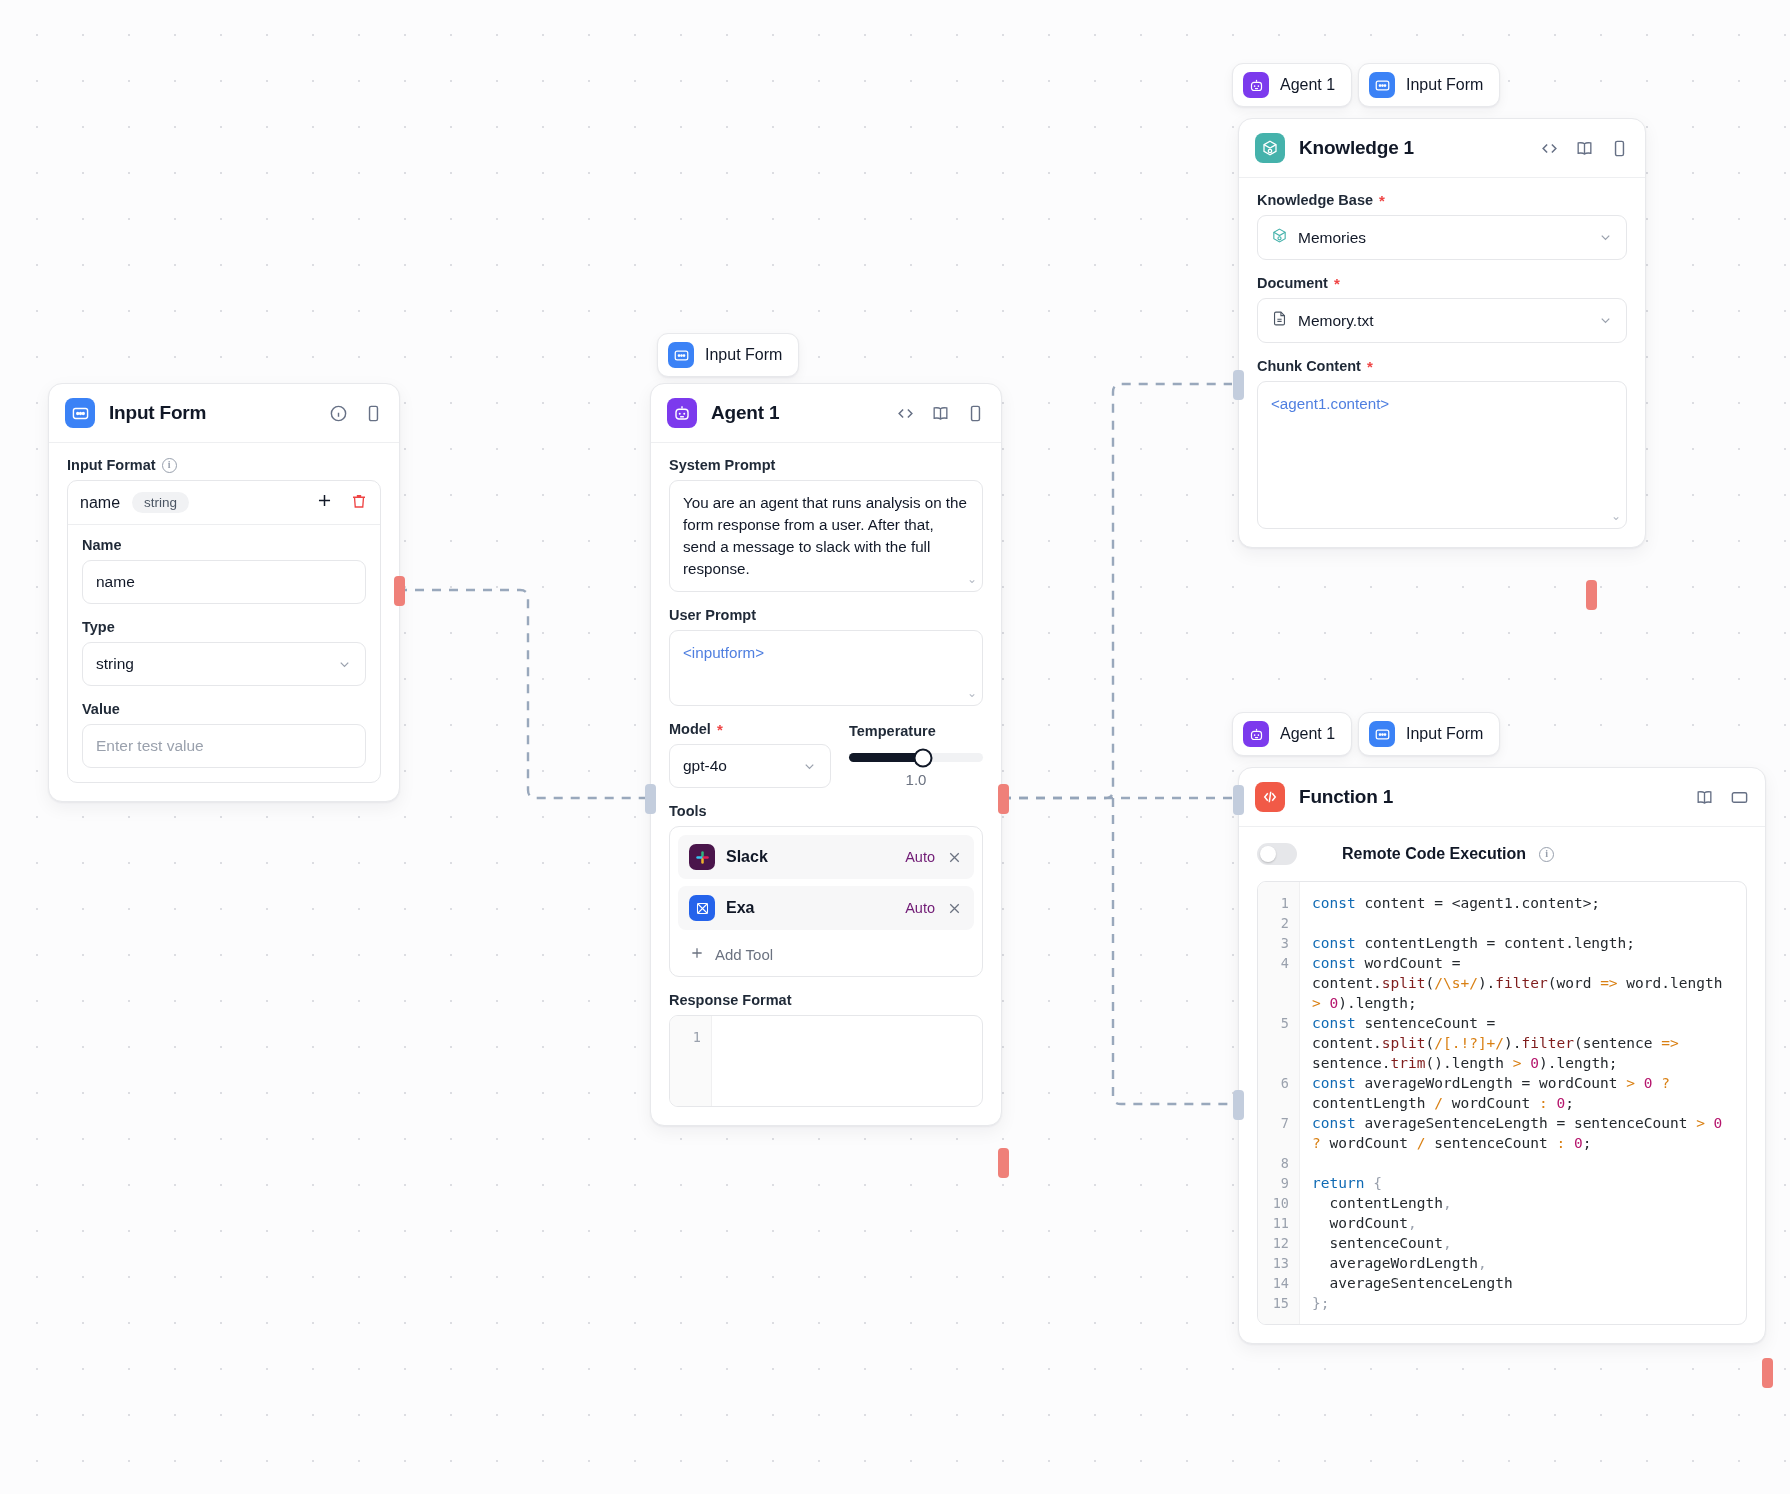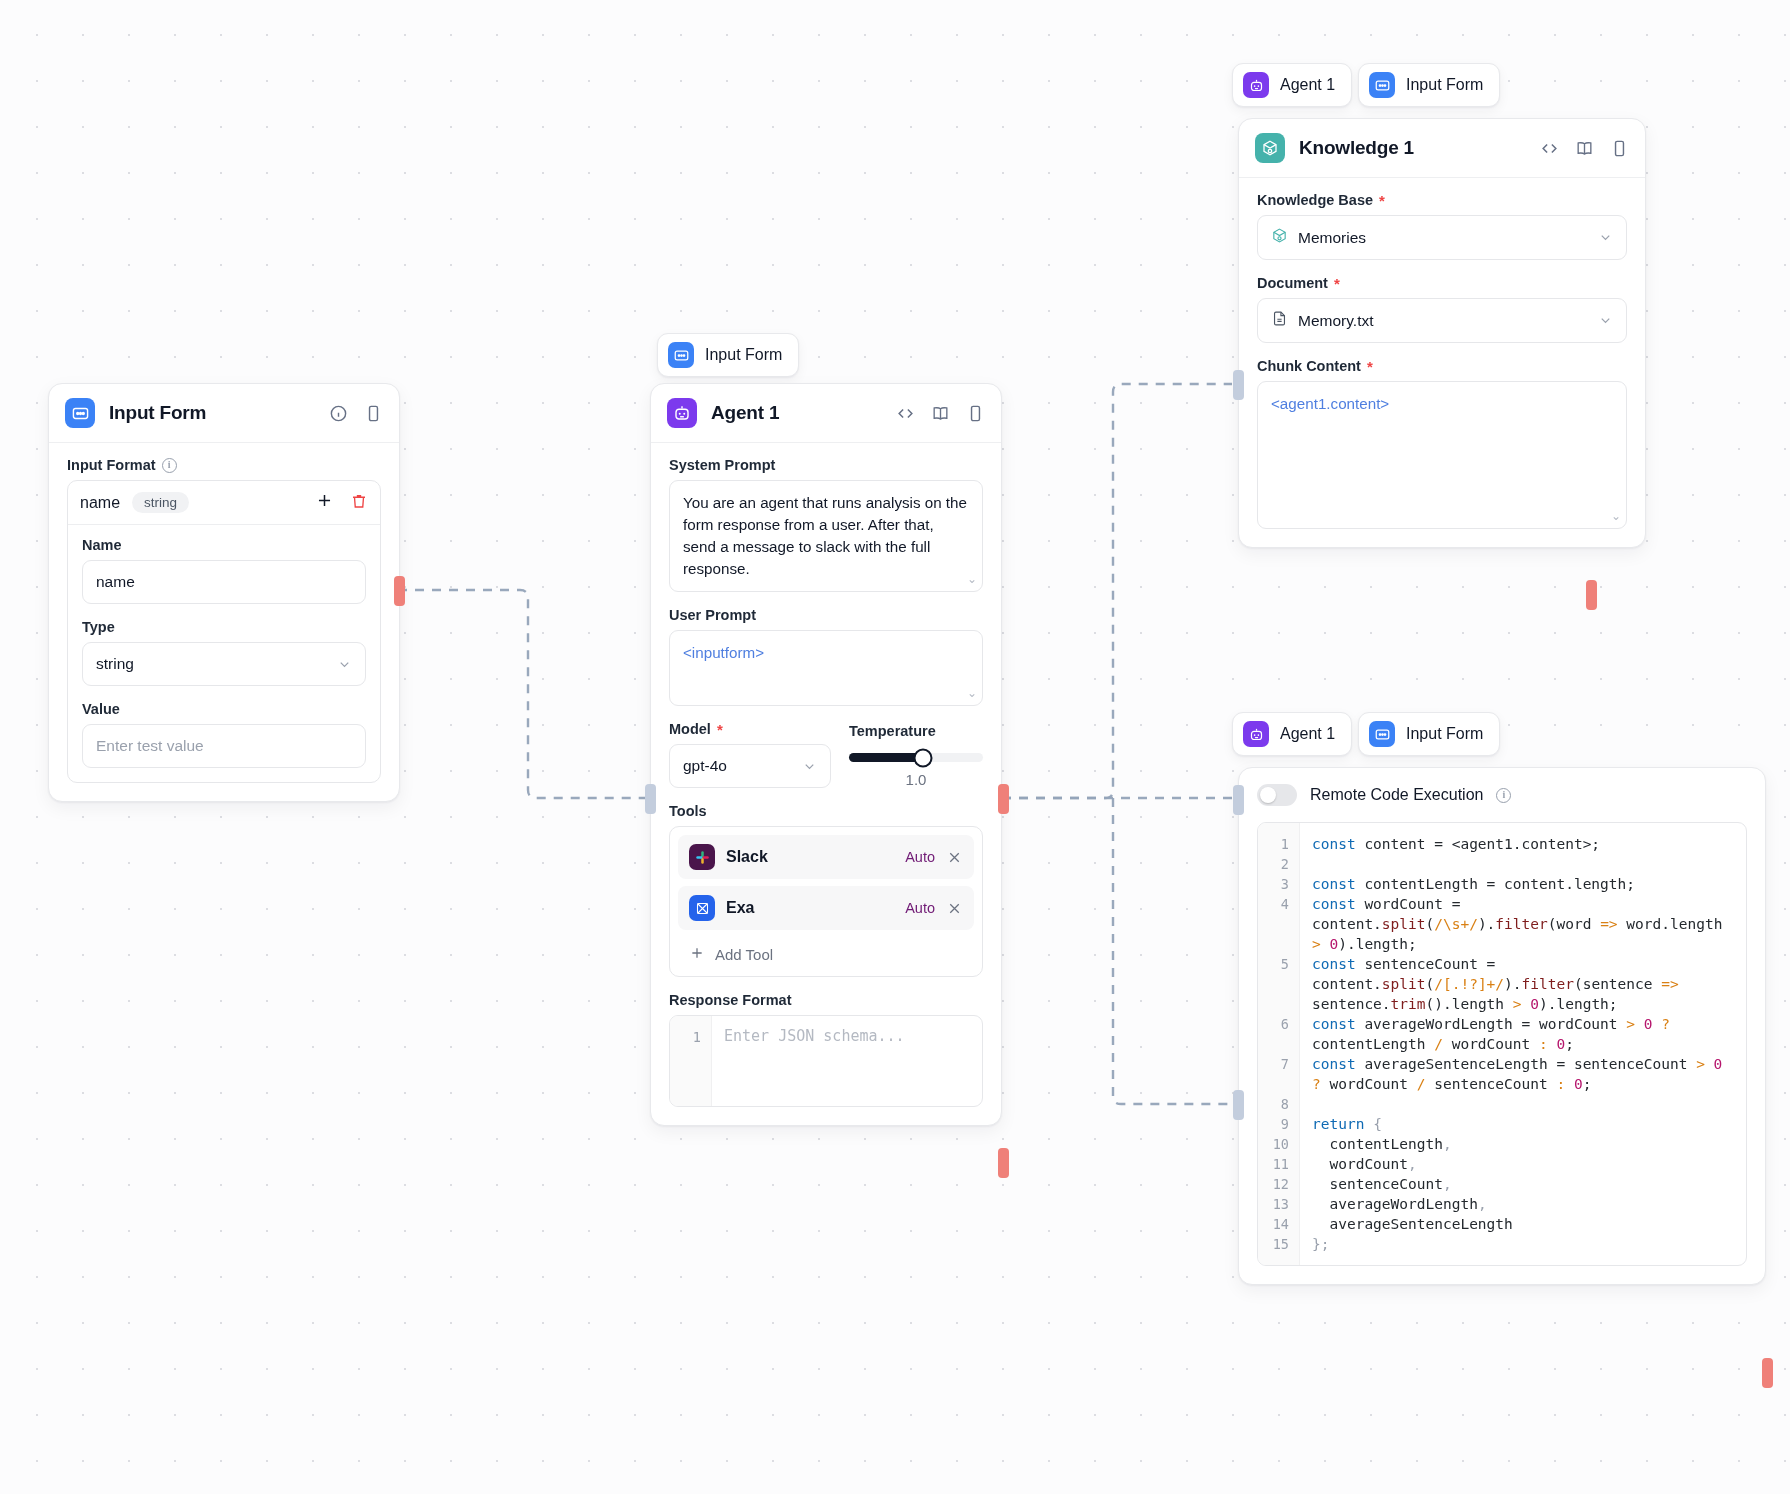--- a/index.html
+++ b/index.html
@@ -125,21 +125,21 @@
   .k-num { color: #b5156c; }
   .k-re { color: #d98014; }
   .k-op { color: #d98014; }
   .k-pun { color: #9aa1ad; }
   .json-ph { padding: 11px 12px; font-family: "DejaVu Sans Mono", monospace; font-size: 15px; color: #b4b9c2; }
 
   
   .toggle-row { display: flex; align-items: center; gap: 13px; padding: 2px 0 16px; }
   .toggle { width: 40px; height: 22px; border-radius: 14px; background: #e6e7ea; position: relative; flex: none; }
   .toggle i { position: absolute; left: 3px; top: 3px; width: 16px; height: 16px; border-radius: 50%; background: #fff; box-shadow: 0 1px 2px rgba(0,0,0,.2); }
-  .toggle-lbl { font-size: 16px; font-weight: 400; color: #111827; }
+  .toggle-lbl { font-size: 16px; font-weight: 700; color: #111827; margin-left: 32px; }
 </style>
 </head>
 <body>
 
 <div class="canvas">
 
   <svg class="edges">
     <path class="edge" d="M 398,590 L 520,590 Q 528,590 528,598 L 528,790 Q 528,798 536,798 L 650,798"></path>
     <path class="edge" d="M 1002,798 L 1105,798 Q 1113,798 1113,790 L 1113,392 Q 1113,384 1121,384 L 1232,384"></path>
     <path class="edge" d="M 1002,798 L 1232,798"></path>
@@ -395,21 +395,20 @@
             </span>
             <span>Add Tool</span>
           </div>
         </div>
       </div>
 
       <div>
         <div class="lbl">Response Format</div>
         <div class="code-box" style="min-height:92px;">
           <div class="gutter">1</div>
-          <div class="json-ph">Enter JSON schema...</div>
         </div>
       </div>
     </div>
   </div>
   <div class="handle in" style="left:645px; top:784px;"></div>
   <div class="handle out" style="left:998px; top:784px;"></div>
   <div class="handle out" style="left:998px; top:1148px;"></div>
 
   <div class="node" style="left:1238px; top:118px; width:408px;">
     <div class="node-head">
@@ -490,20 +489,40 @@
           <span class="mono-var">&lt;agent1.content&gt;</span>
           <span class="grip">⌄</span>
         </div>
       </div>
     </div>
   </div>
   <div class="handle in" style="left:1233px; top:370px;"></div>
   <div class="handle out" style="left:1586px; top:580px;"></div>
 
   <div class="node" style="left:1238px; top:767px; width:528px;">
+    <div class="node-head">
+      <span class="nicon red">
+        <svg width="18" height="18" viewBox="0 0 24 24" fill="none" stroke="#fff" stroke-width="2">
+            <path d="M9 7l-4 5 4 5M15 7l4 5-4 5M13 5l-2 14"></path>
+          </svg>
+      </span>
+      <span class="node-title">Function 1</span>
+      <span class="head-actions">
+        <span class="ic">
+          <svg width="19" height="19" viewBox="0 0 24 24" fill="none" stroke="currentColor" stroke-width="1.7">
+              <path d="M12 6v14M12 6C10 4.5 7 4.5 4 5v13c3-.5 6-.5 8 1M12 6c2-1.5 5-1.5 8-1v13c-3-.5-6-.5-8 1"></path>
+            </svg>
+        </span>
+        <span class="ic">
+          <svg width="19" height="19" viewBox="0 0 24 24" fill="none" stroke="currentColor" stroke-width="1.8">
+              <rect x="3" y="6" width="18" height="12" rx="2"></rect>
+            </svg>
+        </span>
+      </span>
+    </div>
     <div class="node-body">
       <div class="toggle-row">
         <span class="toggle">
             <i></i>
           </span>
         <span class="toggle-lbl">Remote Code Execution</span>
         <span class="info-i">i</span>
       </div>
       <div class="code-box">
         <div class="gutter" id="fn-gutter">

